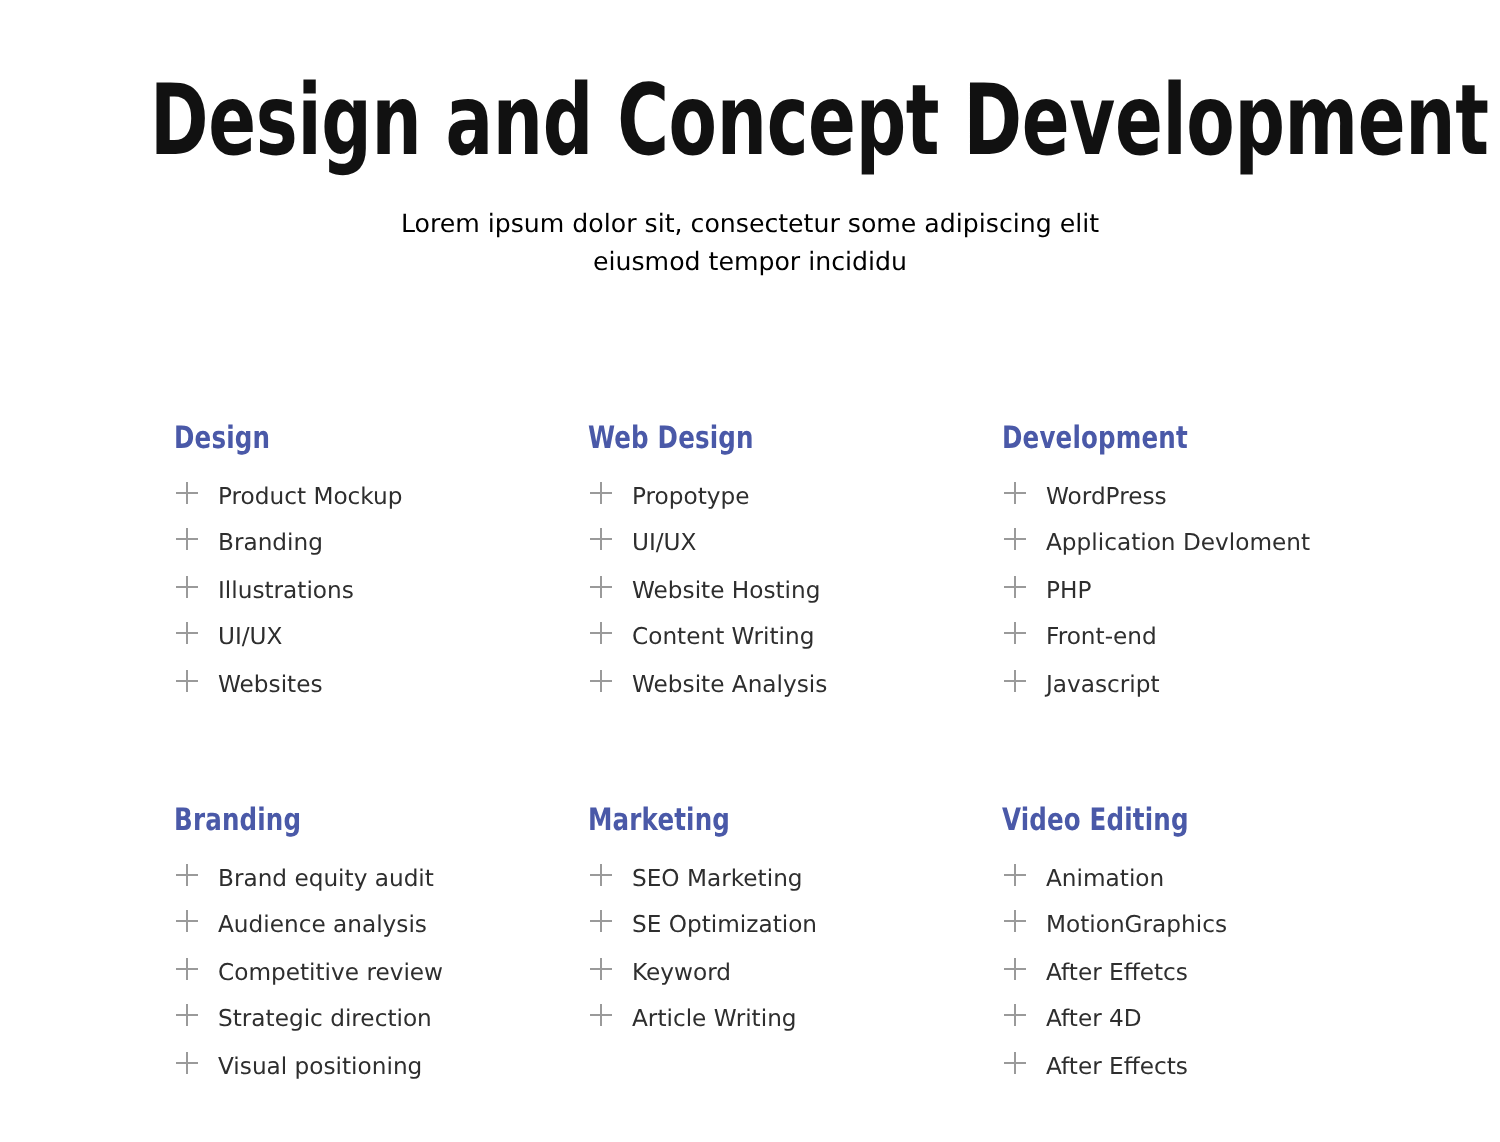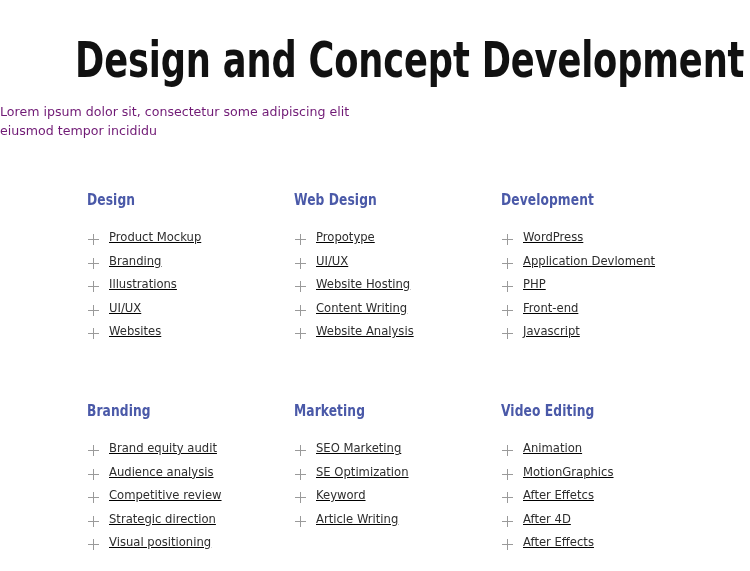--- a/index.html
+++ b/index.html
@@ -20,50 +20,51 @@
   .page {
     position: relative;
     width: 750px;
     height: 571px;
     background: #ffffff;
   }
 
   
   .header {
     padding-top: 33px;
+    text-align: center;
   }
 
   .page-title {
     font-family: "Liberation Sans Narrow", "DejaVu Sans Condensed", "Liberation Sans", sans-serif;
     font-weight: 700;
     font-size: 49px;
     line-height: 56px;
     letter-spacing: -0.2px;
     color: #111111;
     transform: scaleX(0.80);
     transform-origin: center center;
     white-space: nowrap;
   }
 
   .page-subtitle {
     margin-top: 13px;
     font-family: "DejaVu Sans", "Liberation Sans", sans-serif;
     font-size: 12.6px;
     line-height: 19px;
-    color: #701a75;
+    color: #000000;
     font-weight: 400;
   }
 
   
   .services-grid {
-    margin-top: 51px;
+    margin-top: 70px;
     padding: 0 108px 0 87px;
     display: grid;
     grid-template-columns: 207px 207px 1fr;
-    row-gap: 63px;
+    row-gap: 43px;
   }
 
   .service-column { }
 
   .column-heading {
     font-family: "Liberation Sans Narrow", "DejaVu Sans Condensed", "Liberation Sans", sans-serif;
     font-weight: 700;
     font-size: 15.5px;
     line-height: 19px;
     color: #4a59a8;
@@ -73,23 +74,22 @@
     white-space: nowrap;
     margin-bottom: 12px;
   }
 
   .service-list {
     list-style: none;
   }
 
   .service-item {
     display: flex;
-    align-items: flex-end;
+    align-items: flex-start;
     height: 23.4px;
-    text-decoration: underline;
   }
 
   .plus-icon {
     flex: 0 0 auto;
     width: 11px;
     height: 11px;
     position: relative;
     margin-right: 10px;
     margin-left: 1px;
   }

